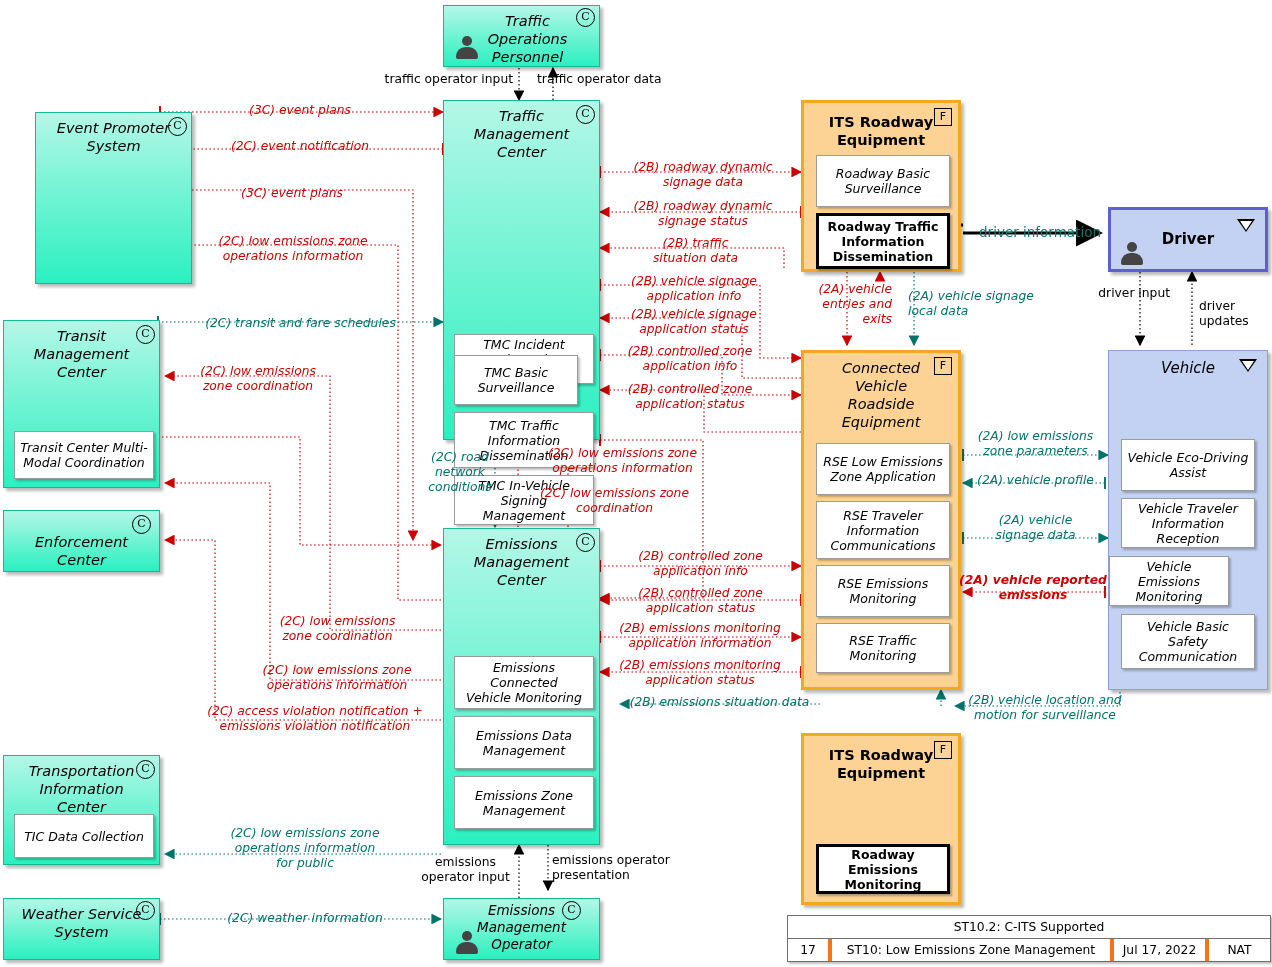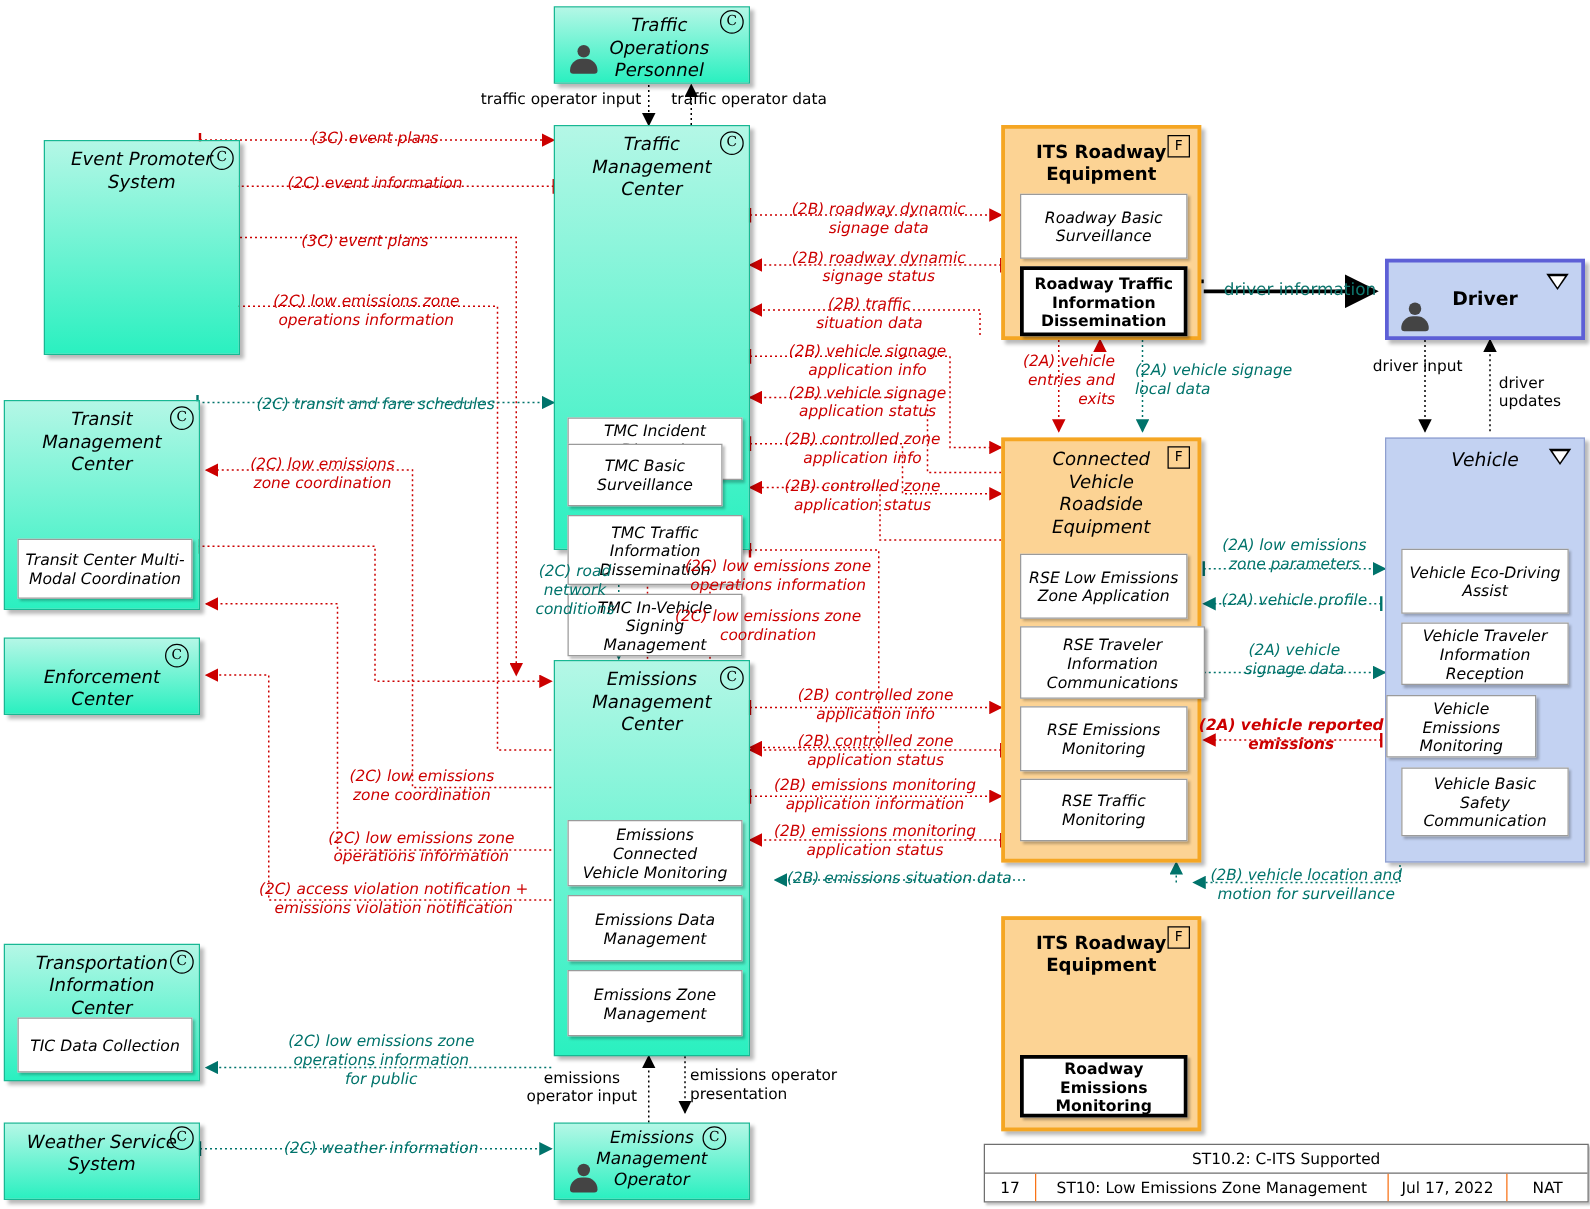--- a/index.html
+++ b/index.html
@@ -42,21 +42,21 @@
   .lbl{position:absolute;font-style:italic;font-size:12.3px;line-height:1.22;text-align:center;white-space:pre-line;}
   .lbl.r{color:#cc0000;}
   .lbl.g{color:#00736b;}
   .lbl.k{color:#000;font-style:normal;}
   .lbl.kbold{color:#0f766e;font-style:normal;font-weight:normal;font-size:13.5px;}
 
   
   #legend{position:absolute;left:787px;top:915px;width:482px;border:1px solid #6f6f6f;background:#fff;box-shadow:2px 2px 2px rgba(0,0,0,.25);}
   #legend .row{display:flex;border-top:1px solid #6f6f6f;}
   #legend .row:first-child{border-top:none;}
-  #legend .cell{font-size:12.3px;color:#000;text-align:center;padding:4px 2px;box-sizing:border-box;border-left:1px solid #f97316;}
+  #legend .cell{font-size:12.3px;color:#000;text-align:center;padding:4px 2px;box-sizing:border-box;border-left:4px solid #f97316;}
   #legend .cell:first-child{border-left:none;}
 
   svg.overlay{position:absolute;left:0;top:0;width:1272px;height:967px;pointer-events:none;}
 </style>
 </head>
 <body>
 
 <div id="stage">
 
   <svg class="overlay" viewBox="0 0 1272 967">
@@ -233,21 +233,21 @@
 Information
 Dissemination</div>
   </div>
 
   <div class="node fld" style="left:801px;top:350px;width:160px;height:340px;">
     <div class="title" style="white-space: pre-line;">Connected Vehicle
 Roadside Equipment</div>
     <div class="badge f" style="right:6px;top:4px;">F</div>
     <div class="fo" style="left: 12px; top: 90px; width: 134px; height: 52px; white-space: pre-line;">RSE Low Emissions
 Zone Application</div>
-    <div class="fo" style="left: 12px; top: 148px; width: 148px; height: 58px; white-space: pre-line;">RSE Traveler
+    <div class="fo" style="left: 12px; top: 148px; width: 134px; height: 58px; white-space: pre-line;">RSE Traveler
 Information
 Communications</div>
     <div class="fo" style="left: 12px; top: 212px; width: 134px; height: 52px; white-space: pre-line;">RSE Emissions
 Monitoring</div>
     <div class="fo" style="left:12px;top:270px;width:134px;height:50px;">RSE Traffic Monitoring</div>
   </div>
 
   <div class="node fld bold" style="left:801px;top:733px;width:160px;height:172px;">
     <div class="title" style="padding-top: 10px; white-space: pre-line;">ITS Roadway
 Equipment</div>
@@ -278,21 +278,21 @@
 Information Reception</div>
     <div class="fo" style="left: 0; top: 205px; width: 120px; height: 50px; white-space: pre-line;">Vehicle Emissions
 Monitoring</div>
     <div class="fo" style="left: 12px; top: 263px; width: 134px; height: 55px; white-space: pre-line;">Vehicle Basic Safety
 Communication</div>
   </div>
 
   <div class="lbl k" style="left:363px;top:72px;width:150px;text-align:right;">traffic operator input</div>
   <div class="lbl k" style="left:537px;top:72px;width:160px;text-align:left;">traffic operator data</div>
   <div class="lbl r" style="left:180px;top:103px;width:240px;">(3C) event plans</div>
-  <div class="lbl r" style="left:180px;top:139px;width:240px;">(2C) event information</div>
+  <div class="lbl r" style="left:180px;top:139px;width:240px;">(2C) event notification</div>
   <div class="lbl r" style="left:172px;top:186px;width:240px;">(3C) event plans</div>
   <div class="lbl r" style="left: 168px; top: 234px; width: 250px; white-space: pre-line;">(2C) low emissions zone
 operations information</div>
   <div class="lbl g" style="left:163px;top:316px;width:275px;">(2C) transit and fare schedules</div>
   <div class="lbl r" style="left: 168px; top: 364px; width: 180px; white-space: pre-line;">(2C) low emissions
 zone coordination</div>
   <div class="lbl r" style="left: 230px; top: 614px; width: 215px; white-space: pre-line;">(2C) low emissions
 zone coordination</div>
   <div class="lbl r" style="left: 222px; top: 663px; width: 230px; white-space: pre-line;">(2C) low emissions zone
 operations information</div>

